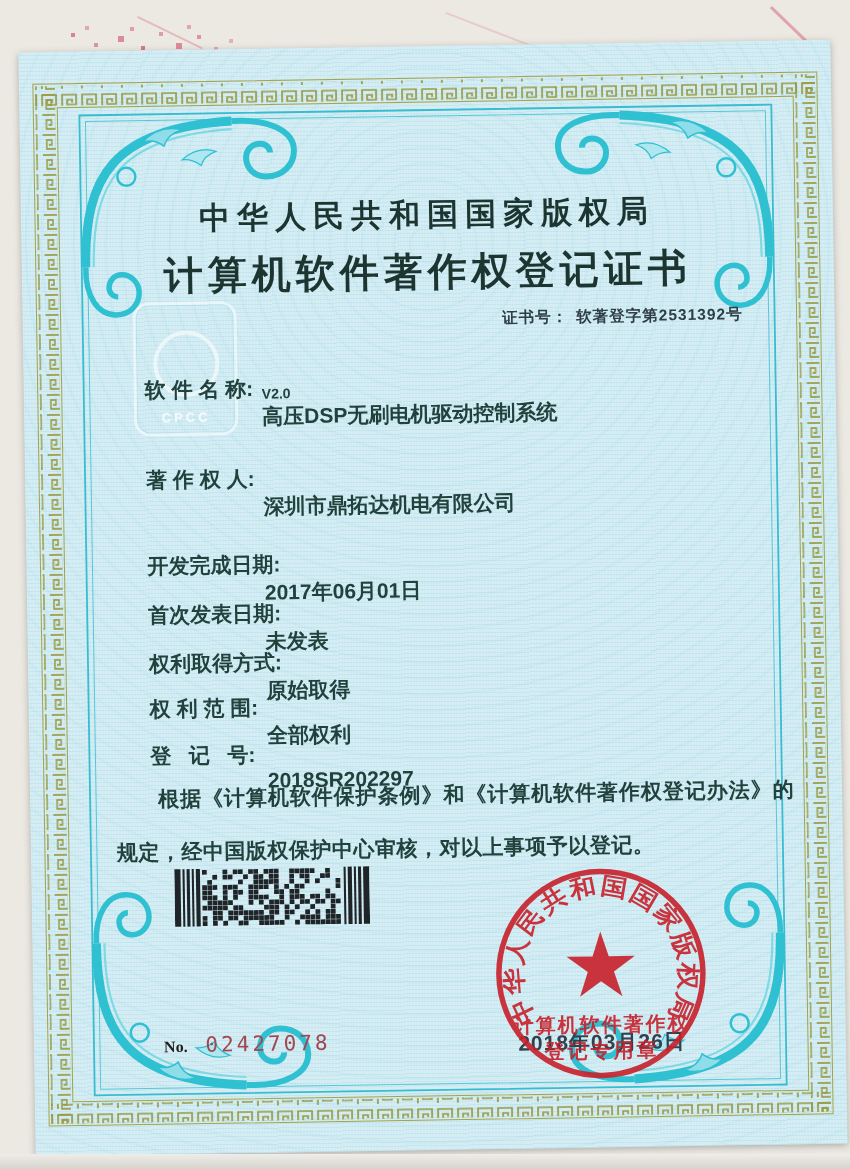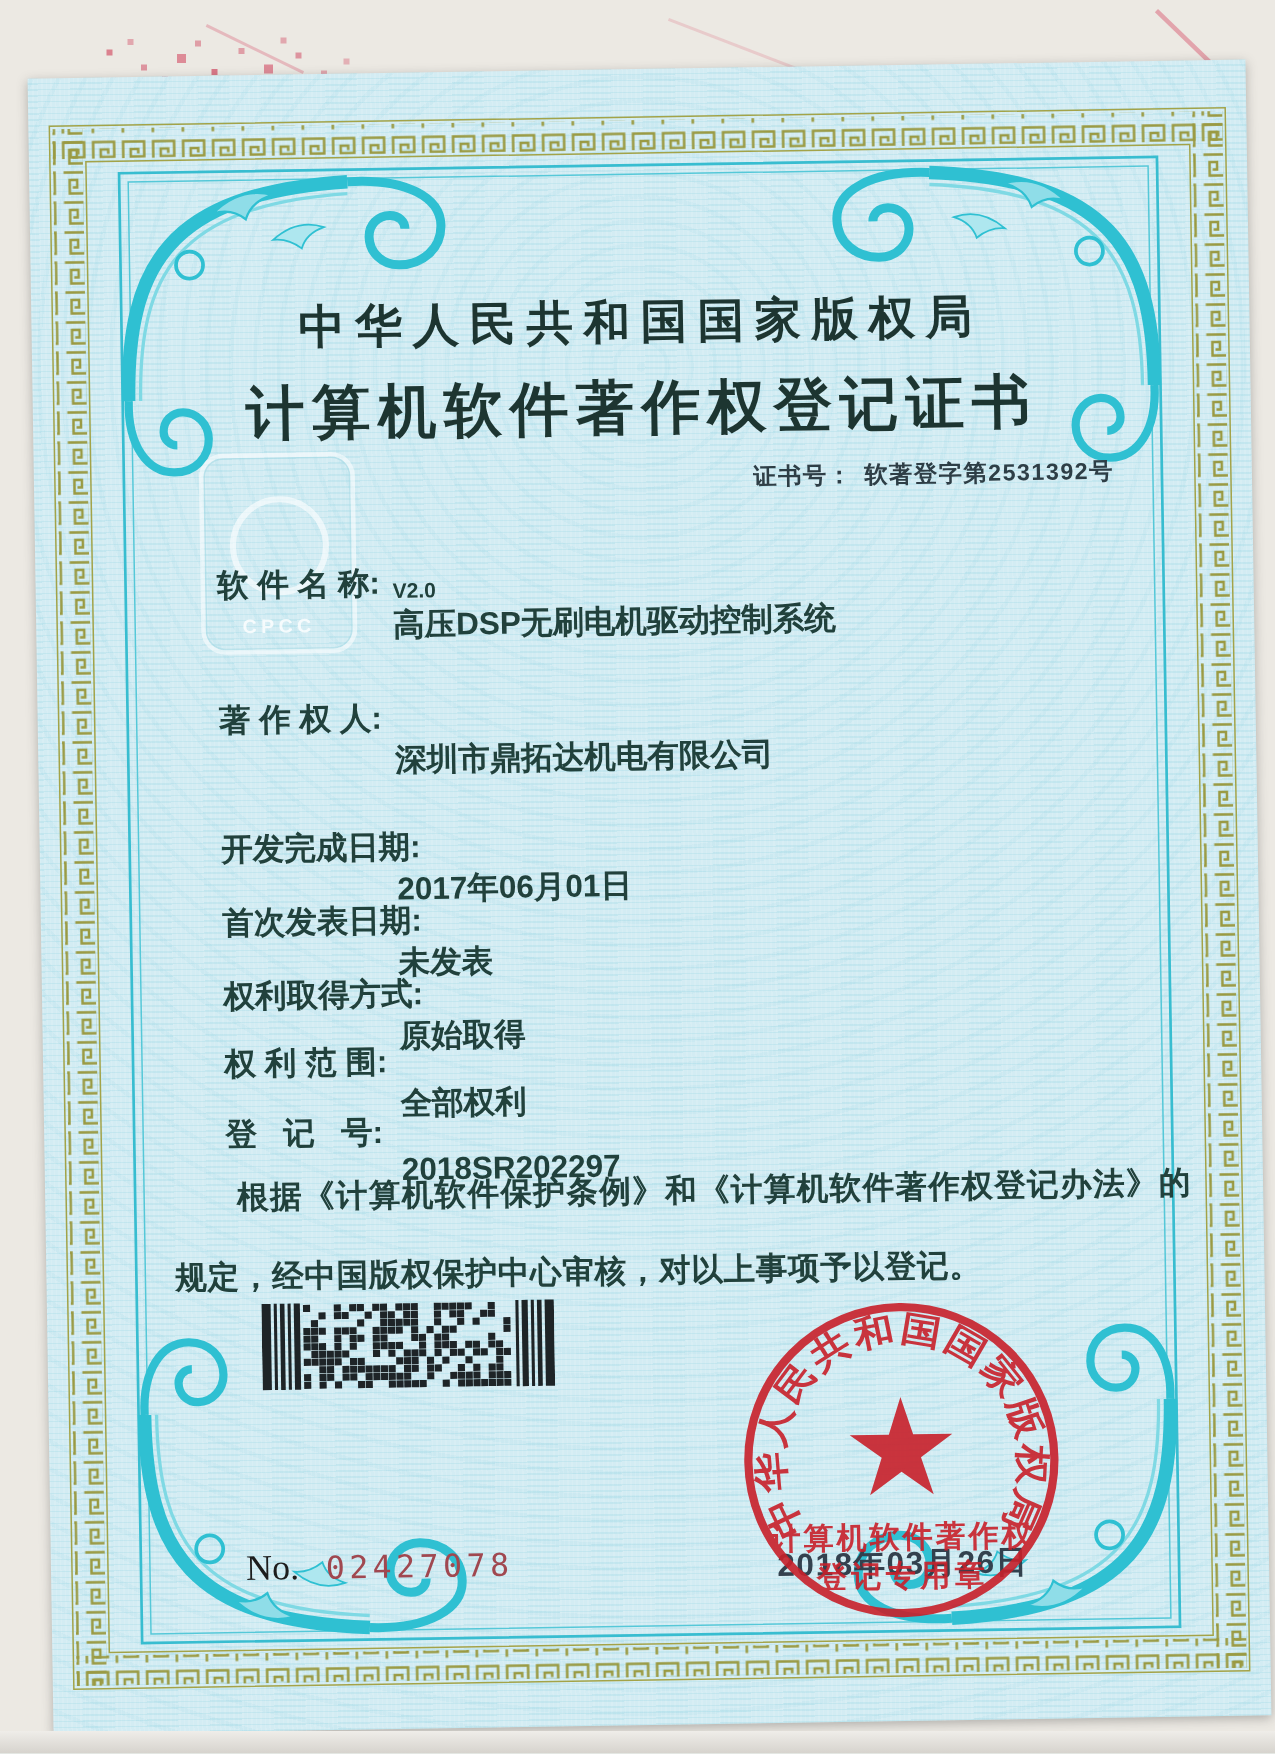--- a/index.html
+++ b/index.html
@@ -50,21 +50,21 @@
   .flabel{display:inline-block;min-width:150px;}
   .fvalue{position:absolute;left:152px;white-space:pre;}
   .fvalue2{position:absolute;left:238px;font-size:14px;font-weight:600;color:#21413c;}
   .statement{position:absolute;left:86px;top:722px;width:678px;font-size:21px;font-weight:600;
     color:#21413c;line-height:53px;text-indent:2em;letter-spacing:.5px;text-align:justify;}
   .barcode{position:absolute;left:143px;top:818px;}
   .seal{position:absolute;left:450px;top:812px;opacity:.9;}
   .issue-date{position:absolute;left:413px;top:985px;width:310px;text-align:center;
     font-size:21px;font-weight:700;color:#33414e;letter-spacing:1px;}
   .serial{position:absolute;left:130px;top:983px;font-size:21px;}
-  .serial .no-label{font-family:"Liberation Serif","DejaVu Serif",serif;font-weight:400;color:#1d1d1d;font-size:24px;}
+  .serial .no-label{font-family:"Liberation Serif","DejaVu Serif",serif;font-weight:700;color:#1d1d1d;font-size:16px;}
   .serial .no-value{font-family:"DejaVu Sans Mono",monospace;color:#a04850;letter-spacing:3px;margin-left:12px;}
 </style>
 </head>
 <body>
 
 <div class="stage">
   <div class="speckles"></div>
   <div class="scanline l1"></div>
   <div class="scanline l2"></div>
   <div class="scanline l3"></div>

